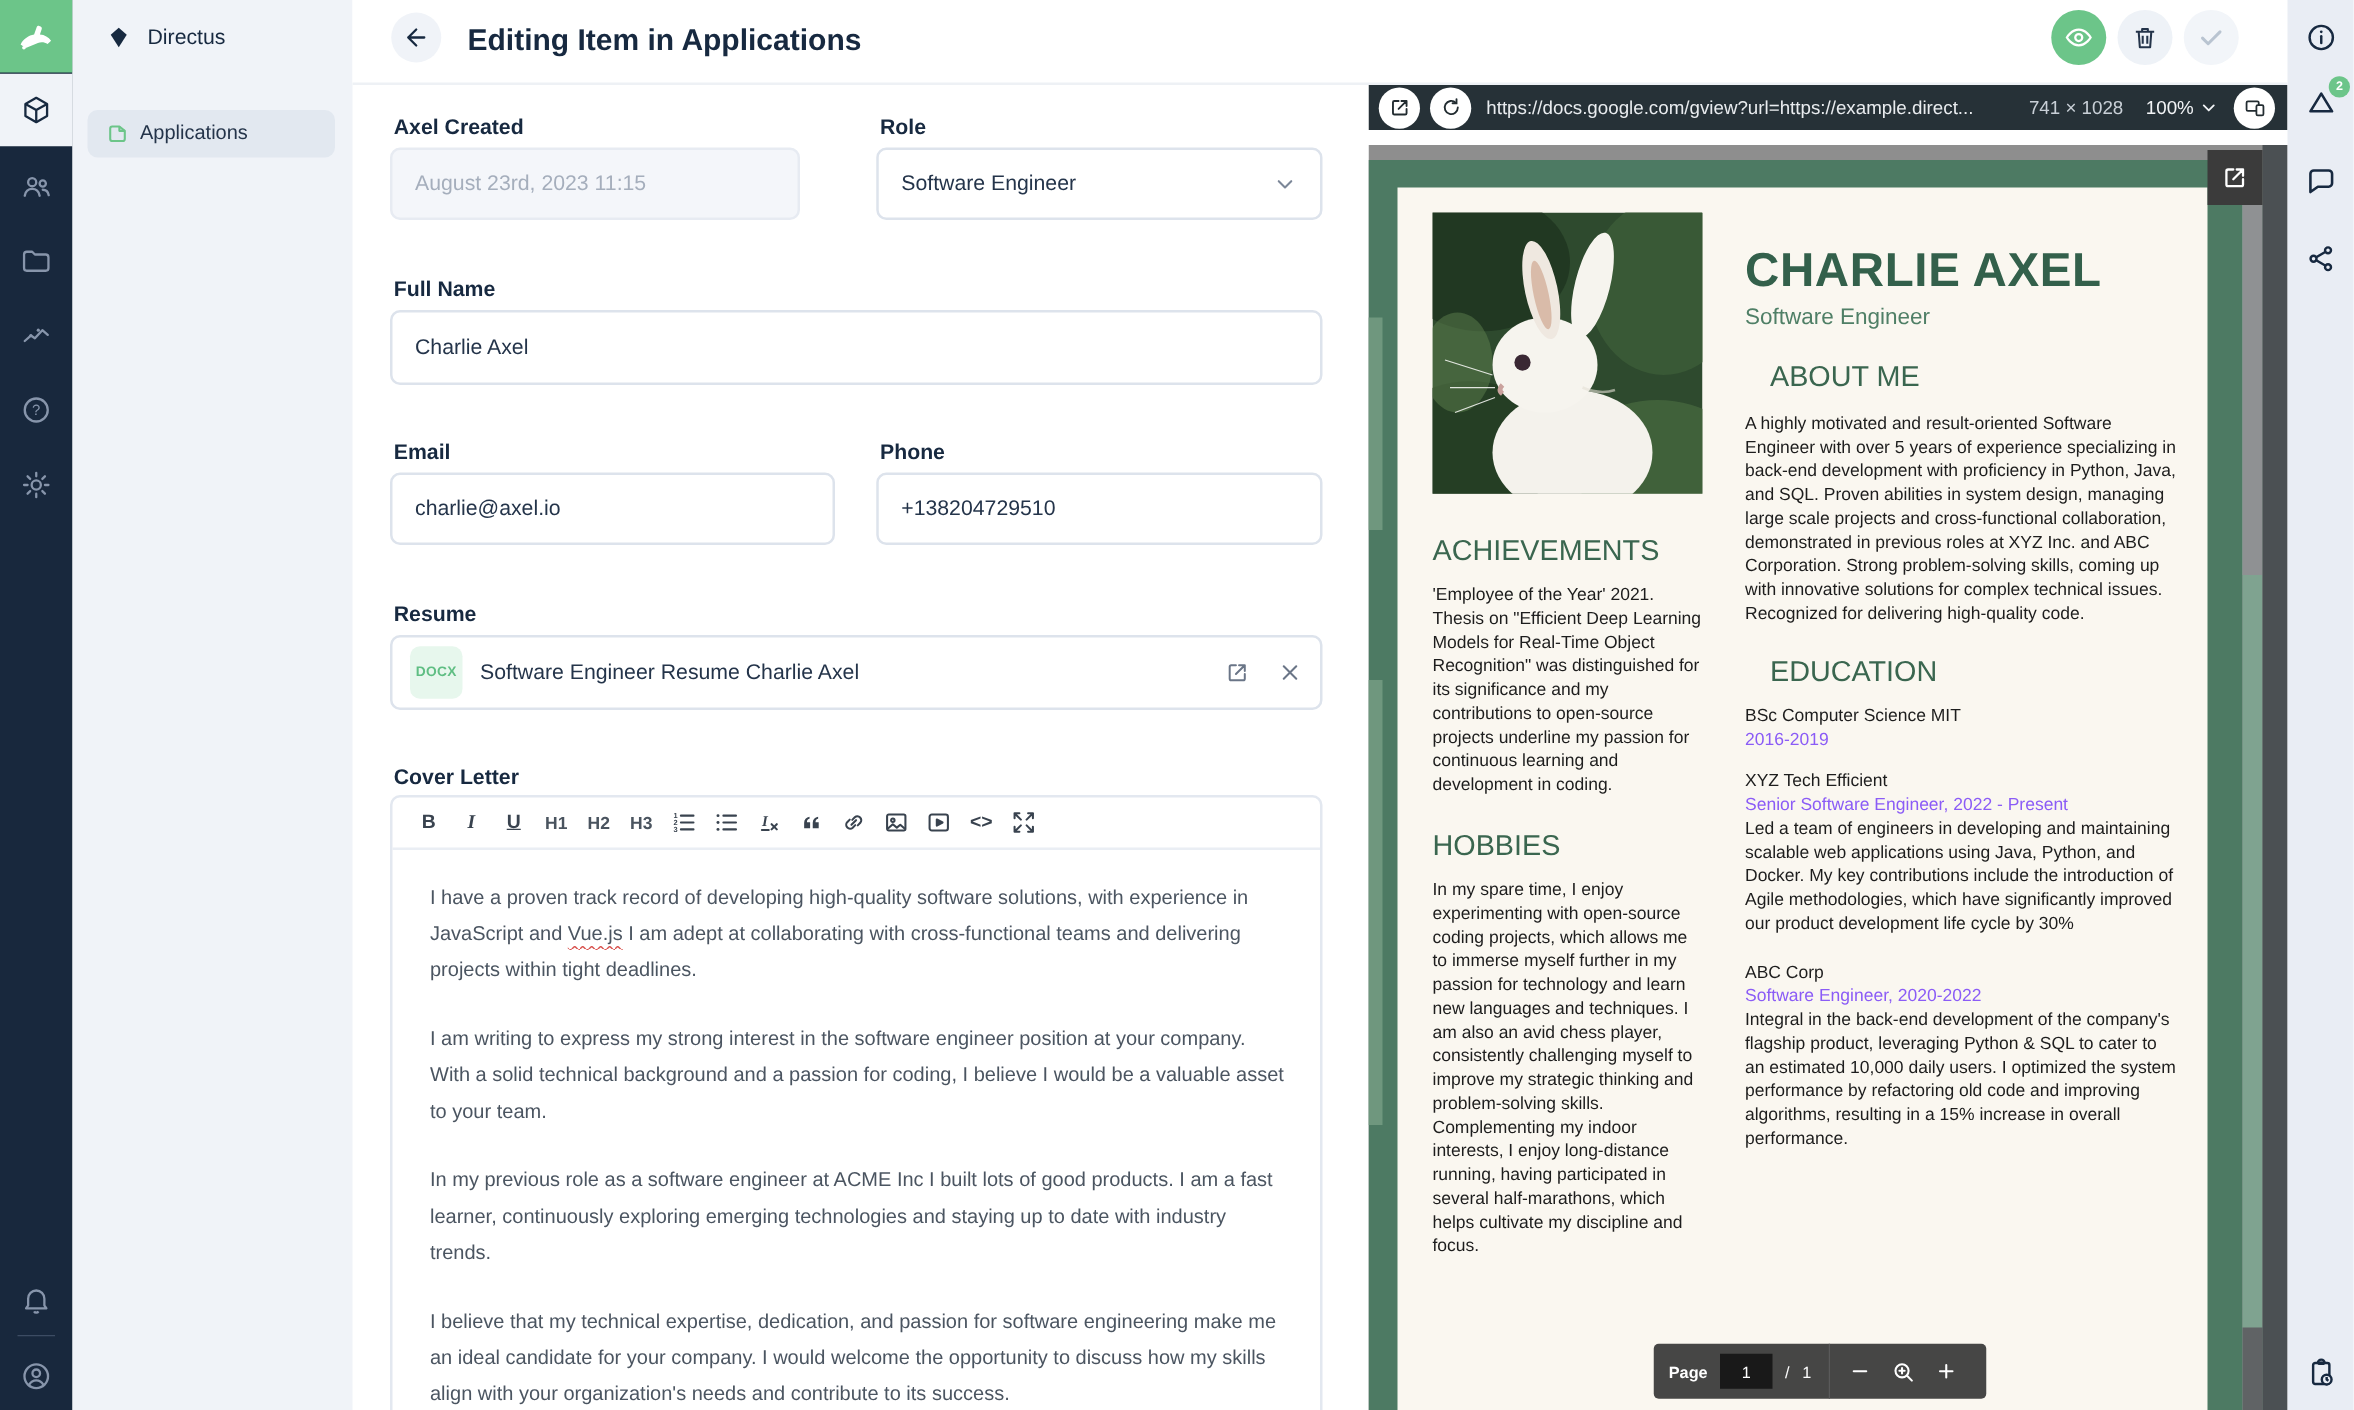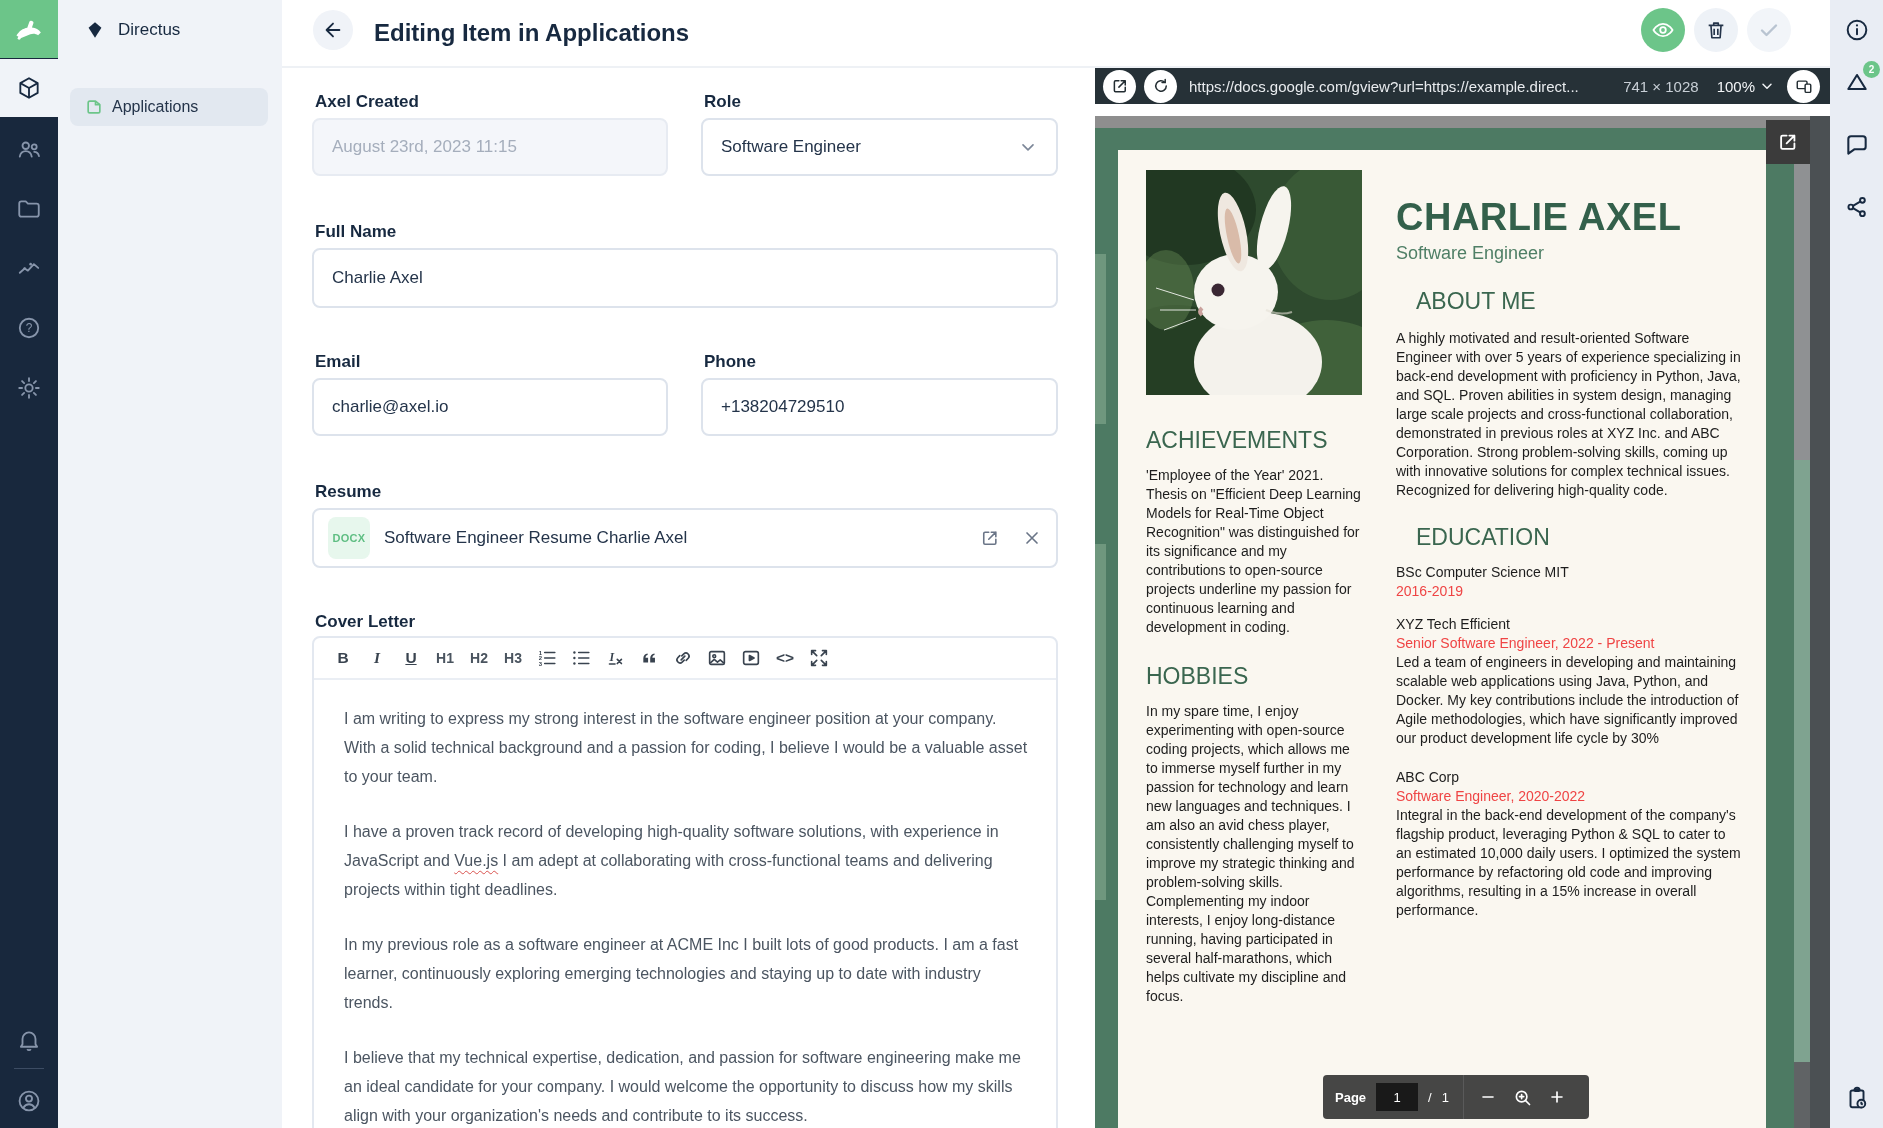--- a/index.html
+++ b/index.html
@@ -59,21 +59,21 @@
   .expand-btn{left:1766px;top:120px;width:44px;height:44px;background:#3b3b3b;color:#fff;display:flex;align-items:center;justify-content:center;}
   
   .doc-page{left:1118px;top:150px;width:648px;height:978px;background:#faf7f0;box-sizing:border-box;padding:20px 24px 0 28px;display:flex;gap:32px;}
   .col-l{width:218px;flex:0 0 auto;}
   .col-r{flex:1;}
   .photo{width:216px;height:225px;}
   .r-h1{font-size:38px;font-weight:700;color:#33604b;letter-spacing:.5px;}
   .r-sub{font-size:18px;color:#4f7f66;margin-top:4px;}
   .r-sec{font-size:23px;color:#3a664f;font-weight:400;}
   .r-body{font-size:14px;line-height:19px;color:#1d1d1d;}
-  .r-green{color:#ef4444;}
+  .r-green{color:#8b5cf6;}
   .pager{left:1323px;top:1075px;width:266px;height:44px;background:rgba(58,58,57,0.94);border-radius:4px;display:flex;align-items:center;color:#fff;padding:0 12px;box-sizing:border-box;gap:10px;}
   .pager-input{width:38px;height:26px;background:#191919;border:none;color:#fff;text-align:center;font-size:13px;font-family:"Liberation Sans",sans-serif;}
   .pager-div{width:1px;height:44px;background:#5a5a5a;margin:0 4px;}
   
   .right-strip{left:1830px;top:0;width:53px;height:1128px;background:#e9edf4;}
   .rs-btn{left:1843px;width:28px;height:28px;display:flex;align-items:center;justify-content:center;color:#172940;}
   .badge{position:absolute;top:-7px;right:-9px;width:17px;height:17px;border-radius:50%;background:#6cc589;color:#fff;
          font-size:10px;font-weight:700;display:flex;align-items:center;justify-content:center;}
 </style>
 </head>
@@ -203,21 +203,21 @@
 </div>
 <div class="abs hdr-btn btn-check">
   <span>
     <svg width="24" height="24" viewBox="0 0 24 24" fill="none" stroke="currentColor" stroke-width="2.4" stroke-linecap="round" stroke-linejoin="round">
         <path d="M5 12.5l4.5 4.5L19 7.5"></path>
       </svg>
   </span>
 </div>
 
 <div class="abs f-label" style="left:315px;top:92px;">Axel Created</div>
-<div class="abs f-input f-disabled" style="left:312px;top:118px;width:356px;height:58px;">August 23rd, 2023 11:15</div>
+<div class="abs f-input f-disabled" style="left:312px;top:118px;width:328px;height:58px;">August 23rd, 2023 11:15</div>
 
 <div class="abs f-label" style="left:704px;top:92px;">Role</div>
 <div class="abs f-input" style="left:701px;top:118px;width:357px;height:58px;">
   <span>Software Engineer</span>
   <span style="margin-left:auto;color:#7c8798;">
     <svg width="20" height="20" viewBox="0 0 24 24" fill="none" stroke="currentColor" stroke-width="2" stroke-linecap="round" stroke-linejoin="round">
         <path d="M6 9.5l6 6 6-6"></path>
       </svg>
   </span>
 </div>
@@ -304,22 +304,22 @@
       </svg>
   </span>
   <span class="tb">&lt;&gt;</span>
   <span class="tb">
     <svg width="22" height="22" viewBox="0 0 24 24" fill="none" stroke="currentColor" stroke-width="1.8" stroke-linecap="round" stroke-linejoin="round">
         <path d="M4 20l5.5-5.5M4 20v-4.2M4 20h4.2M20 4l-5.5 5.5M20 4v4.2M20 4h-4.2M20 20l-5.5-5.5M20 20v-4.2M20 20h-4.2M4 4l5.5 5.5M4 4v4.2M4 4h4.2"></path>
       </svg>
   </span>
 </div>
 <div class="abs cl-text">
+  <p><span>I have a proven track record of developing high-quality software solutions, with experience in JavaScript and </span><span class="squiggle">Vue.js</span><span> I am adept at collaborating with cross-functional teams and delivering projects within tight deadlines.</span></p>
   <p>I am writing to express my strong interest in the software engineer position at your company. With a solid technical background and a passion for coding, I believe I would be a valuable asset to your team.</p>
-  <p><span>I have a proven track record of developing high-quality software solutions, with experience in JavaScript and </span><span class="squiggle">Vue.js</span><span> I am adept at collaborating with cross-functional teams and delivering projects within tight deadlines.</span></p>
   <p>In my previous role as a software engineer at ACME Inc I built lots of good products. I am a fast learner, continuously exploring emerging technologies and staying up to date with industry trends.</p>
   <p>I believe that my technical expertise, dedication, and passion for software engineering make me an ideal candidate for your company. I would welcome the opportunity to discuss how my skills align with your organization's needs and contribute to its success.</p>
 
 </div>
 
 <div class="abs drawer-bar">
   <span class="round-sm">
     <svg width="18" height="18" viewBox="0 0 24 24" fill="none" stroke="currentColor" stroke-width="2" stroke-linecap="round" stroke-linejoin="round">
         <path d="M13.5 5H19v5.5M19 5l-8.5 8.5M19 13.5V18a1.5 1.5 0 0 1-1.5 1.5H6A1.5 1.5 0 0 1 4.5 18V6.5A1.5 1.5 0 0 1 6 5h4.5"></path>
       </svg>

